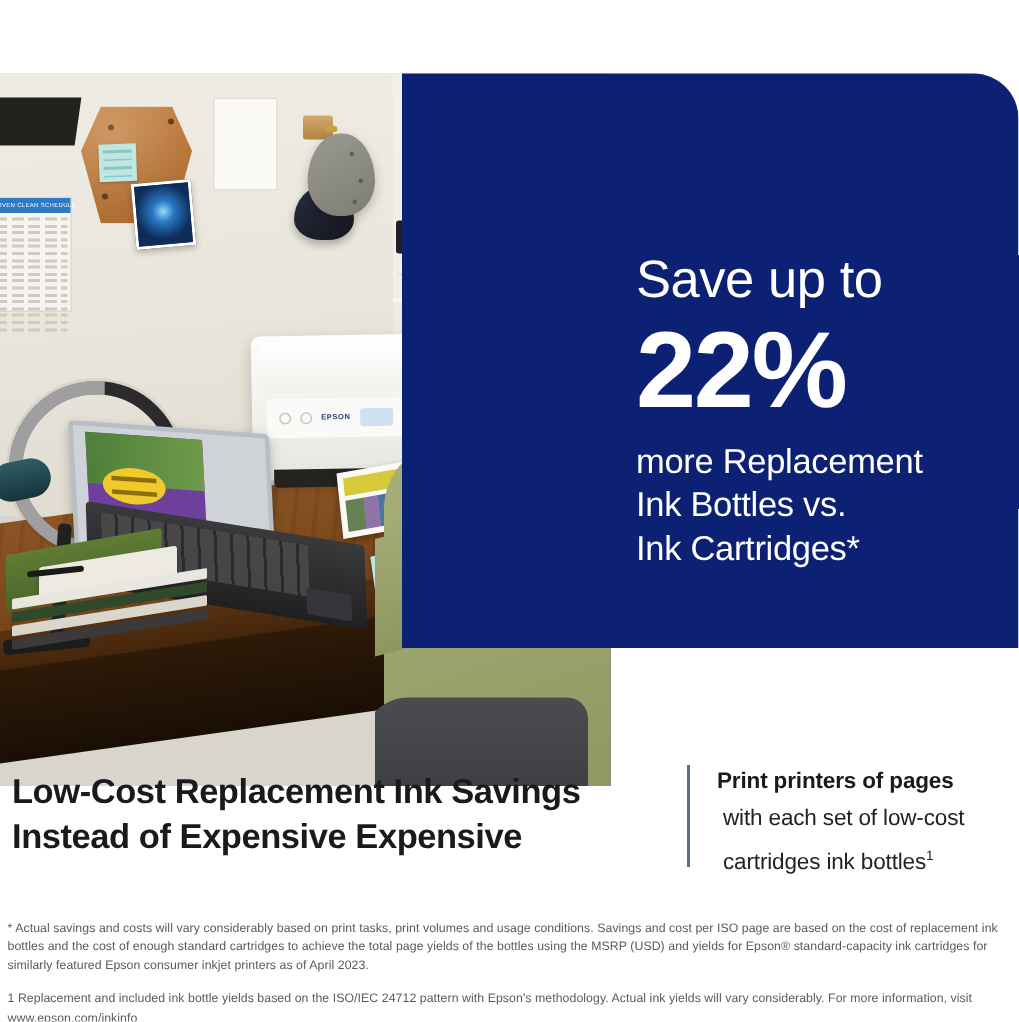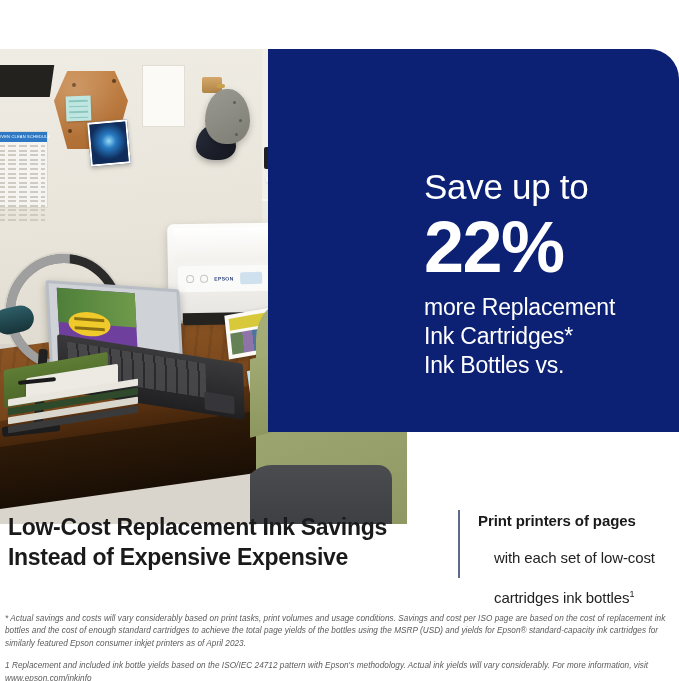--- a/index.html
+++ b/index.html
@@ -444,36 +444,35 @@
   .divider {
     position:absolute; left:458px; top:12px; width:2px; height:68px;
     background:#5d6b8a;
   }
   .col-right { position:absolute; left:478px; top:12px; width:195px; }
   .h-right-bold {
     font-size: 15px; line-height: 21px; font-weight: 700; color:#1a1a1a; margin:0;
     letter-spacing:-0.1px;
   }
   .h-right {
-    font-size: 15px; line-height: 21px; font-weight: 400; color:#222; margin:16px;
+    font-size: 15px; line-height: 21px; font-weight: 400; color:#222; margin:4px;
     letter-spacing:-0.1px;
   }
   sup { font-size: 9px; vertical-align: super; }
 
   
   .footnotes {
     position:absolute; left:5px; top:613px; width:668px;
   }
   .fn {
     font-size: 8.2px;
     line-height: 12.4px;
     color: #5a5a5a;
     margin: 0 4px 10px 0;
     letter-spacing: 0.05px;
-    font-style: italic;
   }
   .fn:last-child { margin-bottom: 0; }
 </style>
 </head>
 <body>
 
 <div class="hero">
 
   <div class="photo">
     <div class="photo-inner">
@@ -629,22 +628,22 @@
 
       </div>
     </div>
   </div>
 
   <div class="bluebox">
     <div class="blue-text">
       <p class="t-save">Save up to</p>
       <p class="t-90">22%</p>
       <p class="t-sub">more Replacement</p>
+      <p class="t-sub">Ink Bottles vs.</p>
       <p class="t-sub">Ink Cartridges*</p>
-      <p class="t-sub">Ink Bottles vs.</p>
     </div>
   </div>
 </div>
 
 <div class="lower">
   <div class="col-left">
     <p class="h-main">Low-Cost Replacement Ink Savings</p>
     <p class="h-main">Instead of Expensive Expensive</p>
   </div>
 

